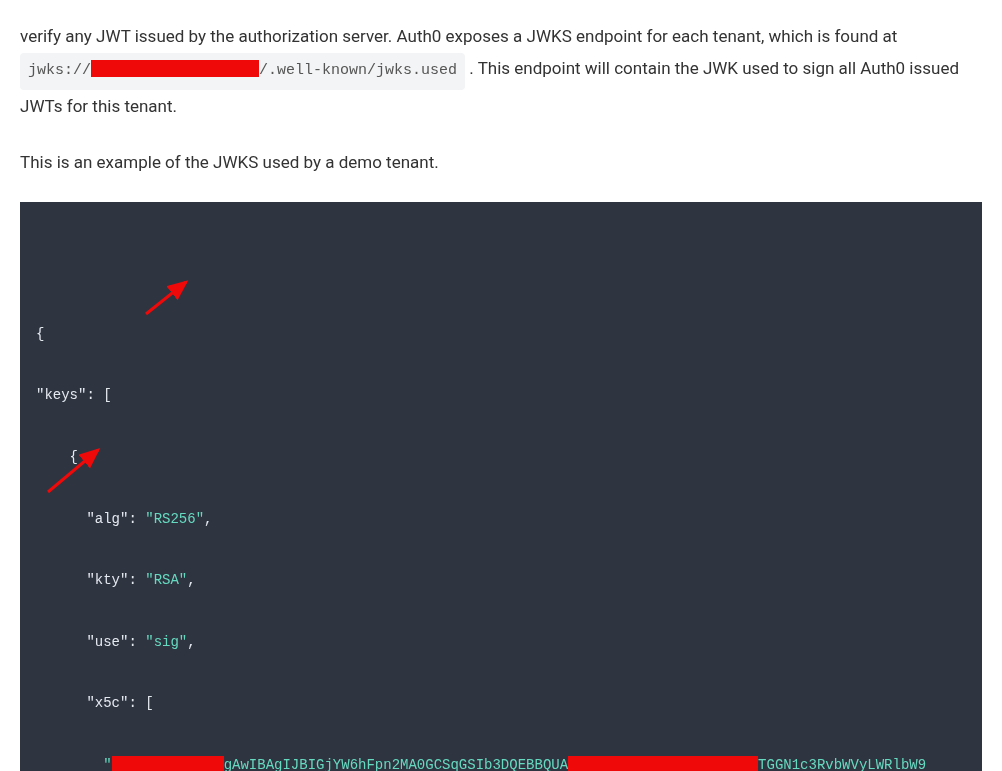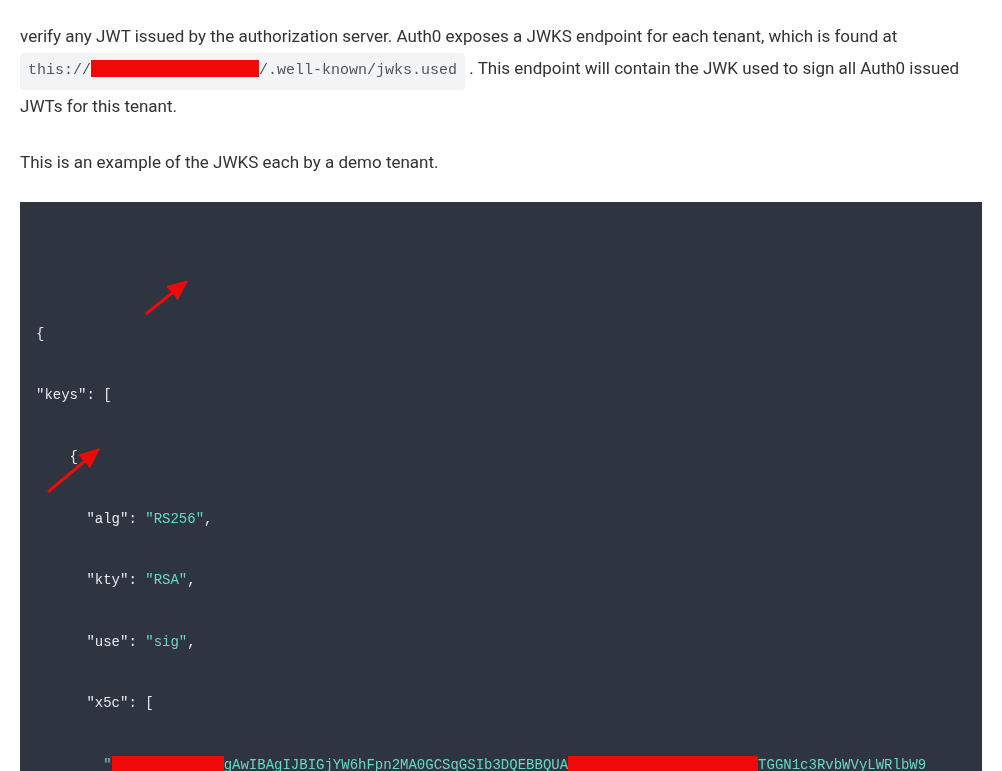--- a/index.html
+++ b/index.html
@@ -61,27 +61,27 @@
       pointer-events: none;
       z-index: 5;
     }
   </style>
 </head>
 <body>
 
 <p class="para">
   <span>verify any JWT issued by the authorization server. Auth0 exposes a JWKS endpoint for each tenant, which is found at </span>
   <span class="inline-code">
-    <span>this://</span><span class="redact-inline"></span><span>/.well-known/jwks.used</span>
+    <span>jwks://</span><span class="redact-inline"></span><span>/.well-known/jwks.used</span>
   </span>
   <span>. This endpoint will contain the JWK used to sign all Auth0 issued JWTs for this tenant.</span>
 </p>
 
 <p class="para">
-  <span>This is an example of the JWKS each by a demo tenant.</span>
+  <span>This is an example of the JWKS used by a demo tenant.</span>
 </p>
 
 <div class="code-block">
 <svg class="arrow" style="left:118px; top:70px;" width="70" height="50">
   <defs>
         <marker id="ah1" markerWidth="8" markerHeight="8" refX="6" refY="3" orient="auto">
           <path d="M0,0 L7,3 L0,6 Z" fill="#ef0909"></path>
         </marker>
       </defs>
   <line x1="8" y1="42" x2="48" y2="10" stroke="#ef0909" stroke-width="3" marker-end="url(#ah1)"></line>

